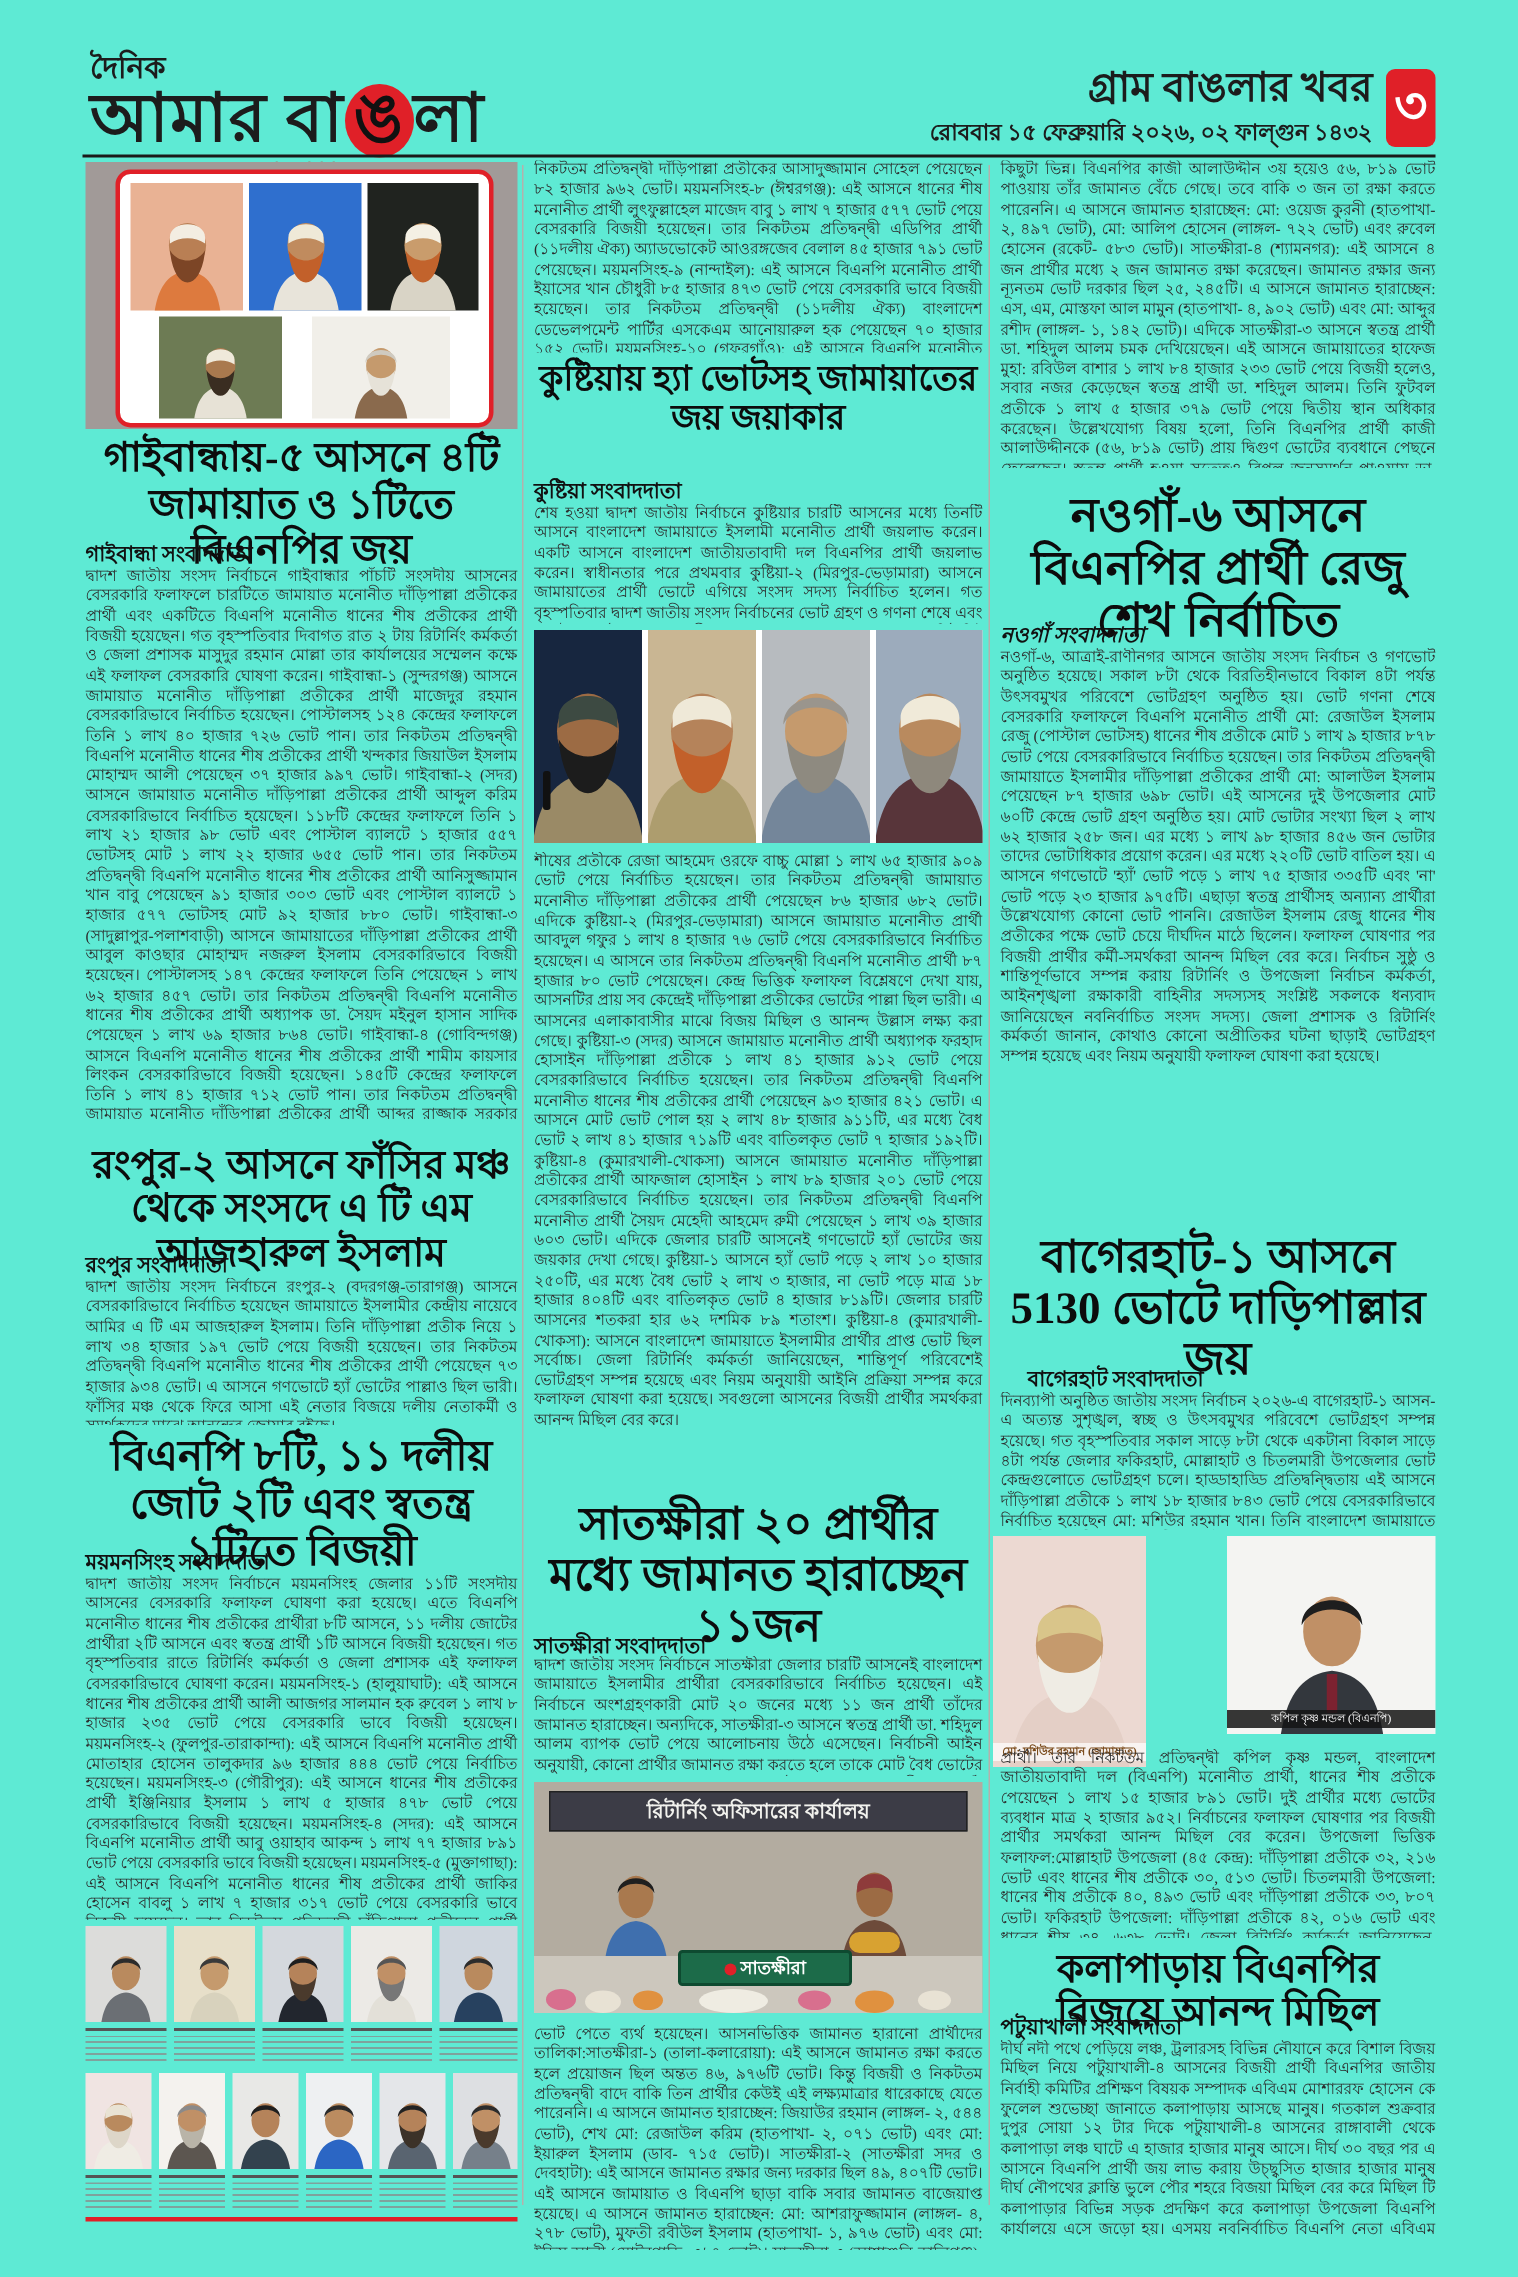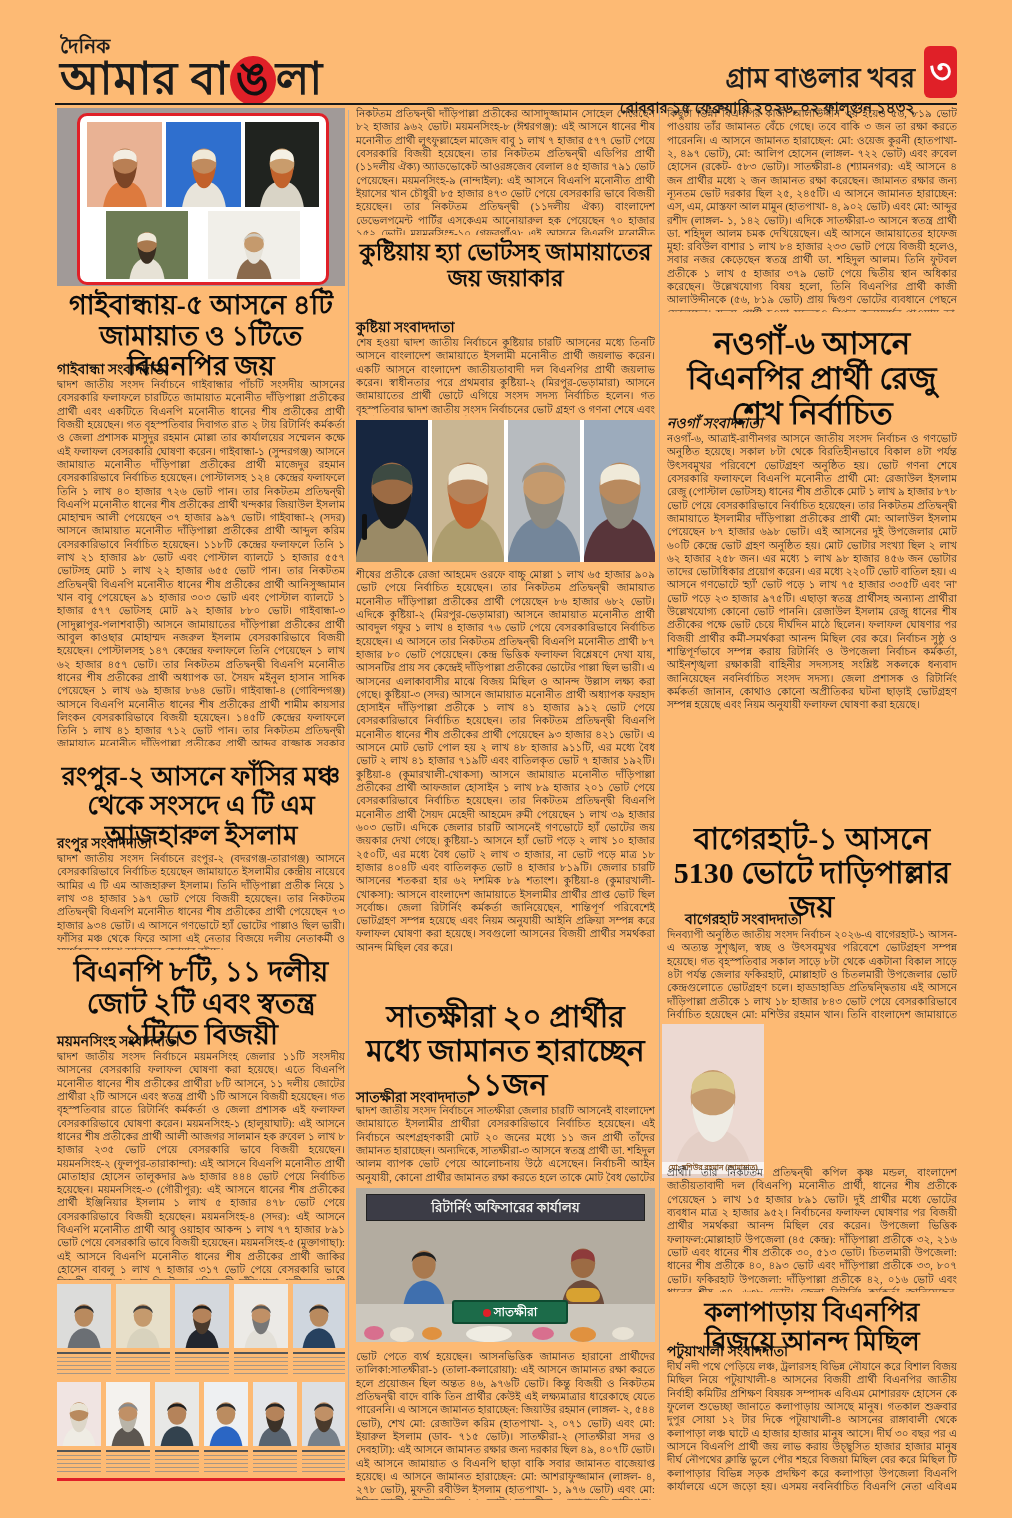--- a/index.html
+++ b/index.html
@@ -1,31 +1,31 @@
 <!DOCTYPE html>
 <html><head>
 <meta charset="utf-8">
 <style>
   html,body{margin:0;padding:0;background:#e9e9e9;}
-  .page{position:relative;width:1012px;height:1518px;background:#fdba74;margin:0 auto;
+  .page{position:relative;width:1012px;height:1518px;background:#5eead4;margin:0 auto;
         font-family:"Liberation Serif", serif;color:#1c1c1c;overflow:hidden;}
   .abs{position:absolute;}
   .headline{font-weight:bold;text-align:center;line-height:1.13;color:#0c0c0c;}
   .byline{font-weight:bold;font-size:14px;color:#111;}
   .body-text{font-size:10.4px;line-height:1.28;text-align:justify;overflow:hidden;color:#2b2b2b;
              word-break:break-word;}
   .vrule{position:absolute;width:1px;background:#b5b0ab;}
   .hrule{position:absolute;height:2px;background:#1a1a1a;}
   
   .masthead-top{font-size:20px;font-weight:bold;line-height:1;}
   .masthead-main{font-size:45px;font-weight:bold;line-height:1.05;letter-spacing:1px;}
   .logo-dot{display:inline-block;background:#e02028;color:#111;border-radius:50%;
             padding:0 6px 2px 6px;}
   .website{font-size:9px;color:#c03028;letter-spacing:1px;}
-  .section-title{font-size:27px;font-weight:bold;text-align:right;line-height:1.05;margin-top:20px;}
+  .section-title{font-size:27px;font-weight:bold;text-align:right;line-height:1.05;}
   .dateline{font-size:15px;font-weight:bold;text-align:right;}
   .pagenum-box{background:#e02028;color:#fff;border-radius:6px;text-align:center;
                font-size:34px;font-weight:bold;line-height:52px;}
   
   .ph{position:relative;overflow:hidden;}
   .ph svg.person{position:absolute;bottom:-2px;left:50%;transform:translateX(-50%);height:92%;}
   .collage-outer{background:#a19a98;}
   .collage-inner{position:absolute;background:#fff;border:3px solid #e02028;border-radius:10px;}
   .grid-cap{background:repeating-linear-gradient(#8a8a8a 0 1px,transparent 1px 4px);opacity:.75;}
   .grid-cap-name{height:2px;background:#555;margin-bottom:3px;}
@@ -293,20 +293,27 @@
   <div class="abs headline" style="left:667px;top:822px;width:290px;font-size:30px;">বাগেরহাট-১ আসনে 5130 ভোটে দাড়িপাল্লার জয়</div>
   <div class="abs byline" style="left:685px;top:908px;">বাগেরহাট সংবাদদাতা</div>
   <div class="abs body-text" style="left:667px;top:928px;width:290px;height:92px;">দিনব্যাপী অনুষ্ঠিত জাতীয় সংসদ নির্বাচন ২০২৬-এ বাগেরহাট-১ আসন-এ অত্যন্ত সুশৃঙ্খল, স্বচ্ছ ও উৎসবমুখর পরিবেশে ভোটগ্রহণ সম্পন্ন হয়েছে। গত বৃহস্পতিবার সকাল সাড়ে ৮টা থেকে একটানা বিকাল সাড়ে ৪টা পর্যন্ত জেলার ফকিরহাট, মোল্লাহাট ও চিতলমারী উপজেলার ভোট কেন্দ্রগুলোতে ভোটগ্রহণ চলে। হাড্ডাহাড্ডি প্রতিদ্বন্দ্বিতায় এই আসনে দাঁড়িপাল্লা প্রতীকে ১ লাখ ১৮ হাজার ৮৪৩ ভোট পেয়ে বেসরকারিভাবে নির্বাচিত হয়েছেন মো: মশিউর রহমান খান। তিনি বাংলাদেশ জামায়াতে ইসলামী মনোনীত ও ১১ দলীয় জোট সমর্থিত</div>
 
   <div class="ph" style="position:absolute;left:662px;top:1024px;width:102px;height:154px;background:#ecd9d2;font-weight:bold;--skin:#c59a6d;--cap:#d9c58a;--beard:#efece4;--shirt:#e4cfc6;">
     <svg class="person">
         <use href="#sym-person"></use>
       </svg>
     <div class="photo-caption-strip" style="background:rgba(255,255,255,.7);color:#7a4a1a;">মো: মশিউর রহমান (জামায়াত)</div>
   </div>
+  <div class="ph" style="position:absolute;left:818px;top:1024px;width:139px;height:132px;background:#f4f4f2;--skin:#c09066;--hair:#1e1e1e;--shirt:#33373d;">
+    <svg class="person">
+        <use href="#sym-person"></use>
+      </svg>
+    <div style="position:absolute;left:50%;bottom:14px;transform:translateX(-50%);width:7px;height:26px;background:#7c2230;"></div>
+    <div class="photo-caption-strip" style="background:rgba(20,20,20,.85);color:#fff;">কপিল কৃষ্ণ মন্ডল (বিএনপি)</div>
+  </div>
 
   <div class="abs body-text" style="left:667px;top:1166px;width:290px;height:126px;">প্রার্থী। তার নিকটতম প্রতিদ্বন্দ্বী কপিল কৃষ্ণ মন্ডল, বাংলাদেশ জাতীয়তাবাদী দল (বিএনপি) মনোনীত প্রার্থী, ধানের শীষ প্রতীকে পেয়েছেন ১ লাখ ১৫ হাজার ৮৯১ ভোট। দুই প্রার্থীর মধ্যে ভোটের ব্যবধান মাত্র ২ হাজার ৯৫২। নির্বাচনের ফলাফল ঘোষণার পর বিজয়ী প্রার্থীর সমর্থকরা আনন্দ মিছিল বের করেন। উপজেলা ভিত্তিক ফলাফল:মোল্লাহাট উপজেলা (৪৫ কেন্দ্র): দাঁড়িপাল্লা প্রতীকে ৩২, ২১৬ ভোট এবং ধানের শীষ প্রতীকে ৩০, ৫১৩ ভোট। চিতলমারী উপজেলা: ধানের শীষ প্রতীকে ৪০, ৪৯৩ ভোট এবং দাঁড়িপাল্লা প্রতীকে ৩৩, ৮০৭ ভোট। ফকিরহাট উপজেলা: দাঁড়িপাল্লা প্রতীকে ৪২, ০১৬ ভোট এবং ধানের শীষ ৩৪, ৬৩৮ ভোট। জেলা রিটার্নিং কর্মকর্তা জানিয়েছেন, শান্তিপূর্ণ পরিবেশে ভোটগ্রহণ সম্পন্ন হওয়ায় সকল মহলে আনন্দ-উচ্ছ্বাস লক্ষ্য করা যায়।</div>
 
   <div class="abs headline" style="left:667px;top:1298px;width:290px;font-size:26px;">কলাপাড়ায় বিএনপির বিজয়ে আনন্দ মিছিল</div>
   <div class="abs byline" style="left:667px;top:1340px;">পটুয়াখালী সংবাদদাতা</div>
   <div class="abs body-text" style="left:667px;top:1360px;width:290px;height:132px;">দীর্ঘ নদী পথে পেড়িয়ে লঞ্চ, ট্রলারসহ বিভিন্ন নৌযানে করে বিশাল বিজয় মিছিল নিয়ে পটুয়াখালী-৪ আসনের বিজয়ী প্রার্থী বিএনপির জাতীয় নির্বাহী কমিটির প্রশিক্ষণ বিষয়ক সম্পাদক এবিএম মোশাররফ হোসেন কে ফুলেল শুভেচ্ছা জানাতে কলাপাড়ায় আসছে মানুষ। গতকাল শুক্রবার দুপুর সোয়া ১২ টার দিকে পটুয়াখালী-৪ আসনের রাঙ্গাবালী থেকে কলাপাড়া লঞ্চ ঘাটে এ হাজার হাজার মানুষ আসে। দীর্ঘ ৩০ বছর পর এ আসনে বিএনপি প্রার্থী জয় লাভ করায় উচ্ছ্বসিত হাজার হাজার মানুষ দীর্ঘ নৌপথের ক্লান্তি ভুলে পৌর শহরে বিজয়া মিছিল বের করে মিছিল টি কলাপাড়ার বিভিন্ন সড়ক প্রদক্ষিণ করে কলাপাড়া উপজেলা বিএনপি কার্যালয়ে এসে জড়ো হয়। এসময় নবনির্বাচিত বিএনপি নেতা এবিএম মোশাররফ হোসেন কে তারা ফুলেল শুভেচ্ছা জানান।</div>
 
 </div>
 
 </body></html>

